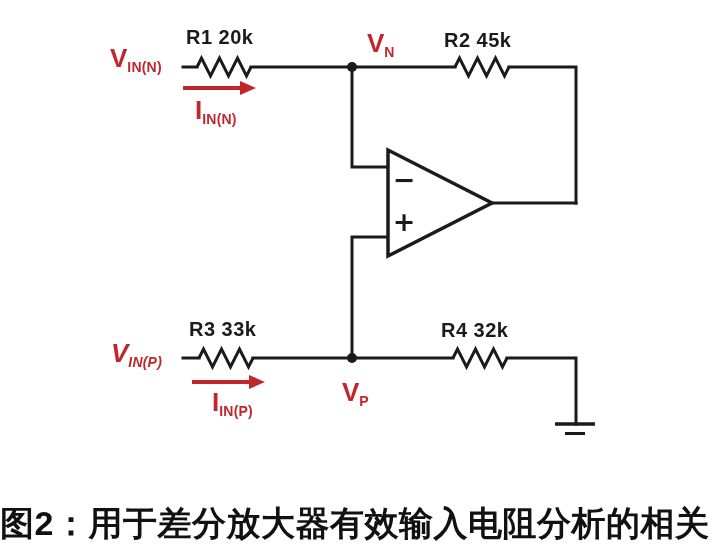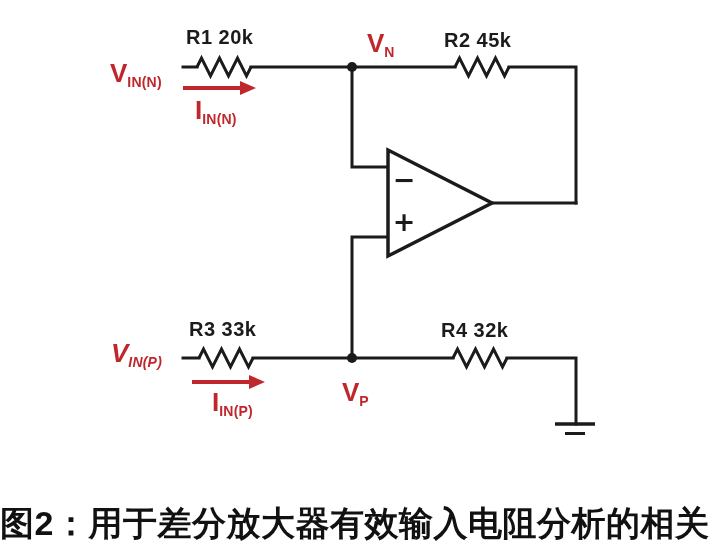--- a/index.html
+++ b/index.html
@@ -73,21 +73,21 @@
       <line class="arrow-line" x1="192" y1="382" x2="250" y2="382"></line>
       <polygon class="arrow-head" points="249,375 265,382 249,389"></polygon>
     </g>
   </svg>
 
   <span class="lbl rlbl" style="left:186px; top:27px;">R1 20k</span>
   <span class="lbl rlbl" style="left:444px; top:30px;">R2 45k</span>
   <span class="lbl rlbl" style="left:189px; top:319px;">R3 33k</span>
   <span class="lbl rlbl" style="left:441px; top:320px;">R4 32k</span>
 
-  <span class="lbl sig" style="left:110px; top:45px;margin-top:15px;"><span>V</span><span class="sub">IN(N)</span></span>
+  <span class="lbl sig" style="left:110px; top:45px;"><span>V</span><span class="sub">IN(N)</span></span>
 
   <span class="lbl sig" style="left:195px; top:97px;"><span>I</span><span class="sub">IN(N)</span></span>
 
   <span class="lbl sig" style="left:339px; top:30px;margin-left:28px;"><span>V</span><span class="sub">N</span></span>
 
   <span class="lbl sig" style="left:111px; top:340px;font-style:italic;"><span>V</span><span class="sub">IN(P)</span></span>
 
   <span class="lbl sig" style="left:212px; top:389px;"><span>I</span><span class="sub">IN(P)</span></span>
 
   <span class="lbl sig" style="left:342px; top:379px;"><span>V</span><span class="sub">P</span></span>

